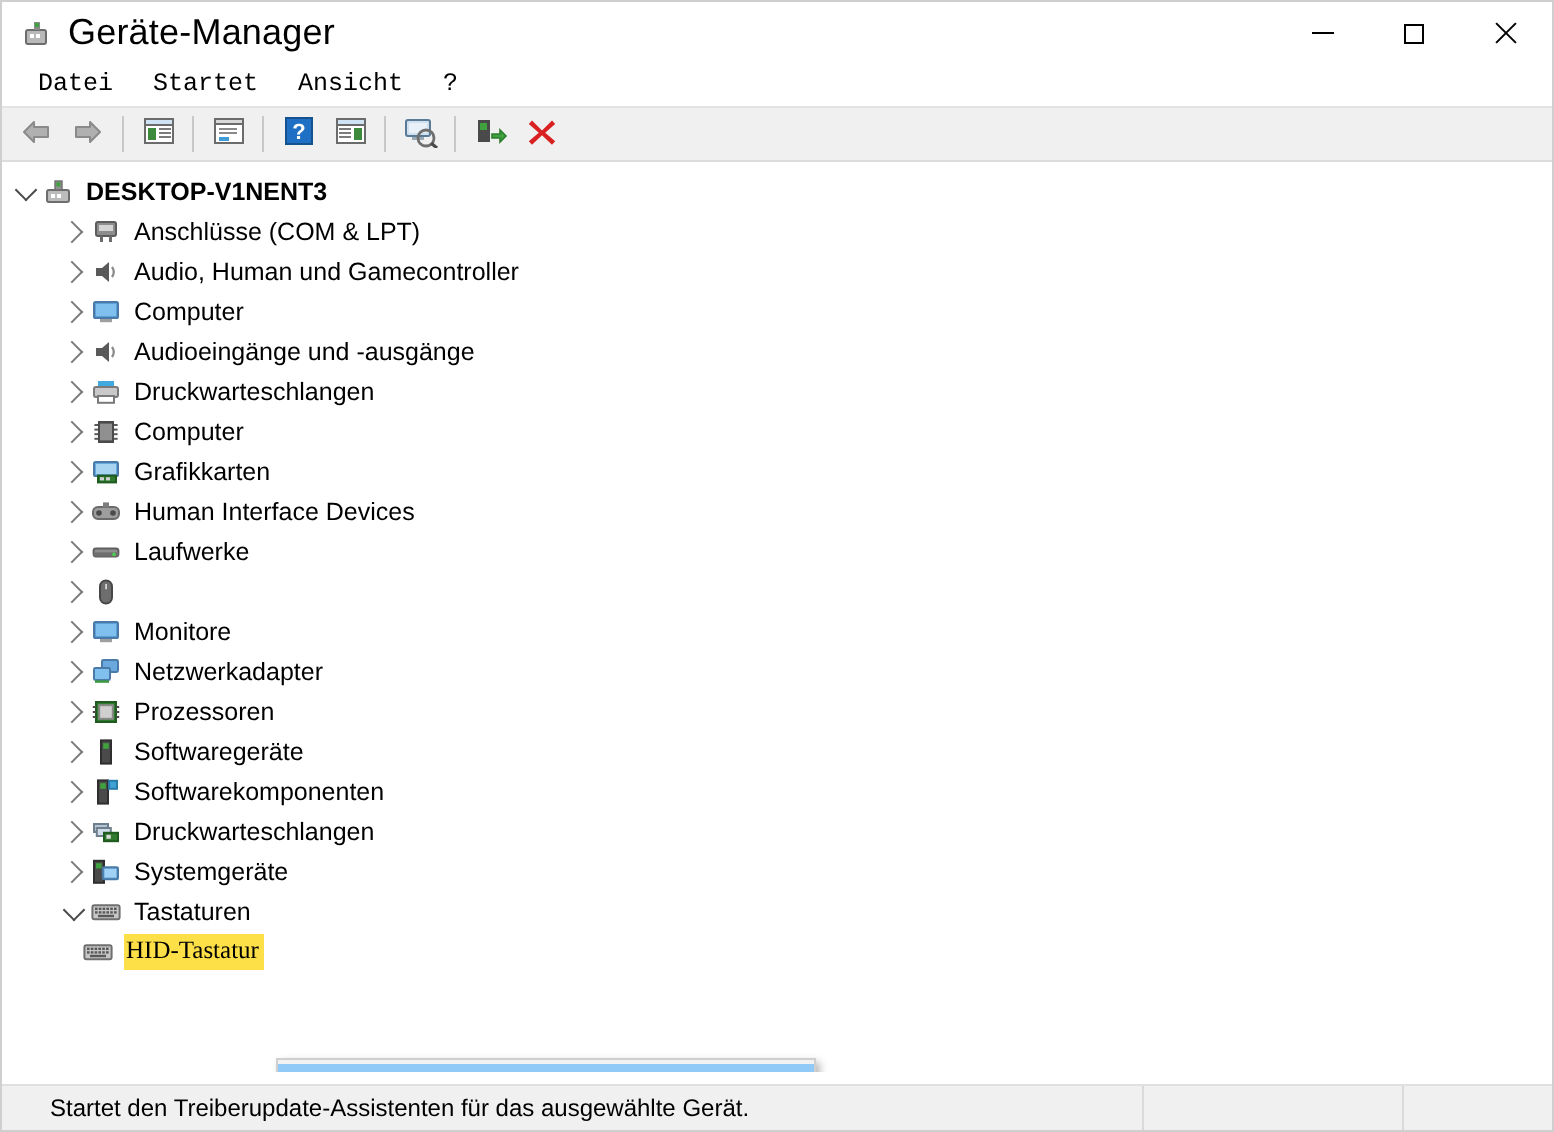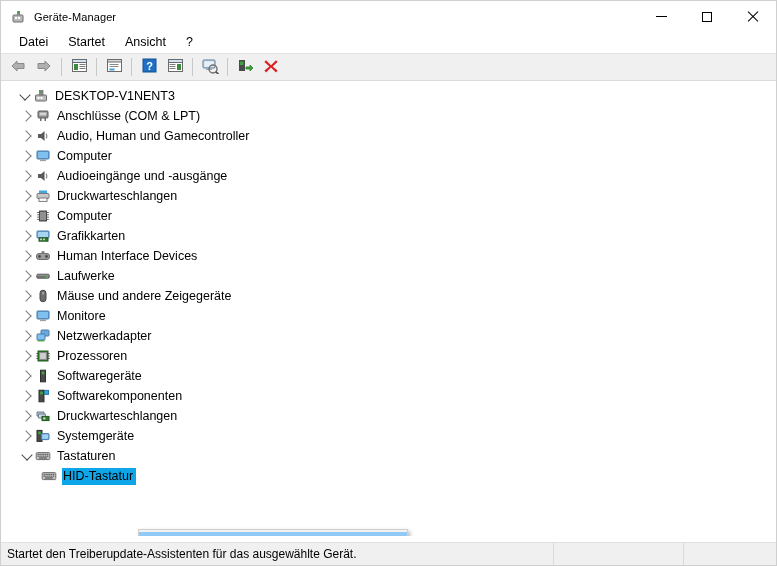--- a/index.html
+++ b/index.html
@@ -38,21 +38,21 @@
   }
   .title-icon {
     width: 16px;
     height: 16px;
     margin-left: 9px;
     margin-right: 8px;
     position: relative;
     flex: 0 0 auto;
   }
   .title-text {
-    font-size: 11px;
+    font-size: 18px;
     color: #000000;
     letter-spacing: 0.1px;
   }
   .caption-buttons {
     position: absolute;
     right: 0;
     top: 0;
     height: 31px;
     display: flex;
   }
@@ -105,20 +105,21 @@
     display: flex;
     align-items: center;
     padding-left: 8px;
     user-select: none;
   }
   .menu-item {
     padding: 2px 10px 3px 10px;
     font-size: 12.5px;
     color: #000;
     white-space: nowrap;
+    font-family: Liberation Mono, monospace;
   }
 
   
   .toolbar {
     height: 26px;
     background: #f0f0f0;
     border-top: 1px solid #e3e3e3;
     border-bottom: 1px solid #dcdcdc;
     display: flex;
     align-items: center;
@@ -185,25 +186,26 @@
     width: 16px;
     height: 16px;
     flex: 0 0 auto;
     margin-right: 5px;
     position: relative;
   }
   .row .lbl {
     padding: 1px 3px 2px 1px;
   }
   .row.selected .lbl {
-    background: #0ea5e9;
-  }
-
-  .indent0 { padding-left: 16px; }
-  .indent1 { padding-left: 18px; }
+    background: #fde047;
+    font-family: Liberation Serif, serif;
+  }
+
+  .indent0 { padding-left: 4px; font-weight: bold; }
+  .indent1 { padding-left: 28px; }
   .indent2 { padding-left: 40px; }
 
   
   .ctxmenu {
     position: absolute;
     left: 137px;
     top: 448px;
     width: 270px;
     background: #f2f2f2;
     border: 1px solid #cfcfcf;
@@ -244,21 +246,21 @@
     display: flex;
     align-items: center;
     padding-left: 6px;
     font-size: 12px;
     color: #000;
     box-sizing: border-box;
     border-right: 1px solid #dadada;
     white-space: nowrap;
     overflow: hidden;
   }
-  .sb-main { flex: 0 0 553px; }
+  .sb-main { flex: 0 0 553px; margin-left: 18px; }
   .sb-2 { flex: 0 0 130px; }
   .sb-3 { flex: 1 1 auto; border-right: none; }
 </style>
 </head>
 <body>
 
 <div class="window">
 
   <div class="titlebar">
     <span class="title-icon">
@@ -541,21 +543,20 @@
     <div class="row indent1">
       <span class="twisty">
           <span class="chev"></span>
         </span>
       <span class="ico">
         <svg width="16" height="16" viewBox="0 0 16 16">
           <rect x="5" y="2.2" width="6" height="11.6" rx="3" fill="#6e6e6e" stroke="#474747"></rect>
           <rect x="7.6" y="4" width="0.9" height="2.6" fill="#d6d6d6"></rect>
         </svg>
       </span>
-      <span class="lbl">Mäuse und andere Zeigegeräte</span>
     </div>
 
     <div class="row indent1">
       <span class="twisty">
           <span class="chev"></span>
         </span>
       <span class="ico">
         <svg width="16" height="16" viewBox="0 0 16 16">
           <rect x="2" y="3" width="12" height="8" rx="0.8" fill="#5f9ed6" stroke="#4a7ba8"></rect>
           <rect x="3" y="4" width="10" height="6" fill="#7fc0ef"></rect>

